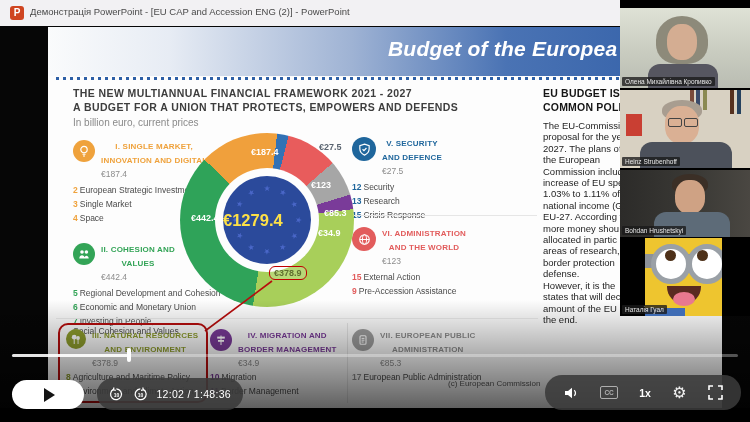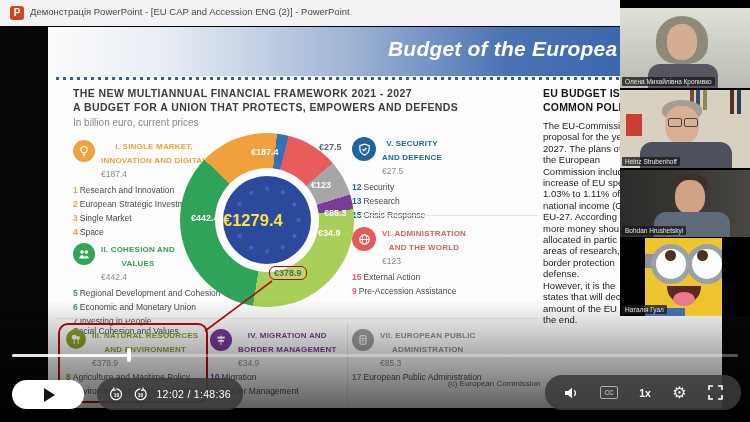--- a/index.html
+++ b/index.html
@@ -137,21 +137,20 @@
               <path d="M4.5 9.2h3M5 11h2" stroke="#fff" stroke-width="1.1"></path>
             </svg>
         </span>
         <div>
           <div class="ltitle c-i pre">I. SINGLE MARKET,
 INNOVATION AND DIGITAL</div>
           <div class="lval">€187.4</div>
         </div>
       </div>
       <div class="litems">
-        <div class="litem"><b class="c-i">1</b><span>Research and Innovation</span></div>
         <div class="litem"><b class="c-i">2</b><span>European Strategic Investments</span></div>
         <div class="litem"><b class="c-i">3</b><span>Single Market</span></div>
         <div class="litem"><b class="c-i">4</b><span>Space</span></div>
       </div>
     </div>
 
     <div class="leg" style="left:25px;top:216px;">
       <div class="leghead">
         <span class="licon b-ii">
           <svg width="12" height="12" viewBox="0 0 12 12">

